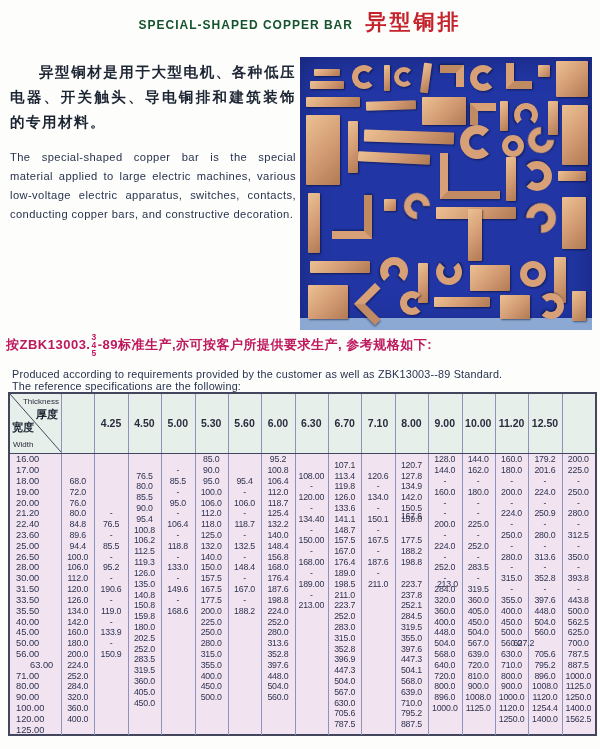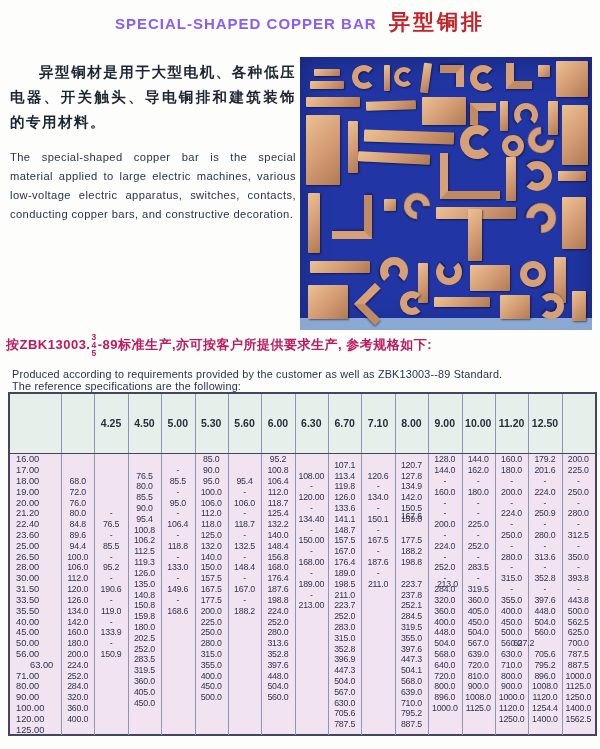--- a/index.html
+++ b/index.html
@@ -1,20 +1,20 @@
 <!DOCTYPE html>
 <html><head>
 <meta charset="utf-8">
 <style>
   html,body{margin:0;padding:0;background:#e8e8e8;}
   .sheet{position:relative;width:600px;height:749px;background:#fdfdfb;overflow:hidden;
          font-family:"Liberation Sans", sans-serif;}
   
   .titlebar{position:absolute;left:0;top:8px;width:600px;text-align:center;white-space:nowrap;}
-  .title-en{font-size:15px;font-weight:bold;letter-spacing:1px;color:#8b5cf6;}
+  .title-en{font-size:12px;font-weight:bold;letter-spacing:1px;color:#14532d;}
   .title-zh{font-size:21px;font-weight:bold;letter-spacing:3px;color:#c4232b;margin-left:8px;}
   
   .para-zh{position:absolute;left:10px;top:60px;width:286px;font-size:14.5px;font-weight:bold;
            color:#1c2533;line-height:25px;text-align:justify;text-indent:2em;letter-spacing:1.5px;}
   .para-en{position:absolute;left:10px;top:148px;width:286px;font-size:11.2px;color:#27324e;
            line-height:19px;text-align:justify;letter-spacing:0.4px;}
   
   .photo{position:absolute;left:300px;top:57px;width:292px;height:273px;background:#2136a4;
          box-shadow:inset 0 0 30px rgba(0,0,30,.35);overflow:hidden;}
   .photo .glow{position:absolute;left:0;bottom:0;width:100%;height:12px;background:#9fbede;opacity:.85;}
@@ -128,20 +128,29 @@
         <span>4</span>
         <span>5</span>
       </span>
     <span>-89标准生产,亦可按客户所提供要求生产, 参考规格如下:</span>
   </div>
   <div class="std-en" style="top:368px;">Produced according to requirements provided by the customer as well as ZBK13003--89 Standard.</div>
   <div class="std-en" style="top:380px;">The reference specifications are the following:</div>
 
   <div class="tbl">
     <div class="thead">
+      <div class="corner">
+        <svg width="51" height="58">
+          <line x1="0" y1="0" x2="51" y2="58" stroke="#44465e" stroke-width="1"></line>
+        </svg>
+        <span class="t1">Thickness</span>
+        <span class="t2">厚度</span>
+        <span class="t3">宽度</span>
+        <span class="t4">Width</span>
+      </div>
     <div class="vline" style="left: 51px;"></div>
         <div class="vline" style="left: 84.375px;"></div>
         <div class="hcell" style="left: 84.375px; width: 33.375px;">4.25</div>
         <div class="vline" style="left: 117.75px;"></div>
         <div class="hcell" style="left: 117.75px; width: 33.375px;">4.50</div>
         <div class="vline" style="left: 151.125px;"></div>
         <div class="hcell" style="left: 151.125px; width: 33.375px;">5.00</div>
         <div class="vline" style="left: 184.5px;"></div>
         <div class="hcell" style="left: 184.5px; width: 33.375px;">5.30</div>
         <div class="vline" style="left: 217.875px;"></div>

